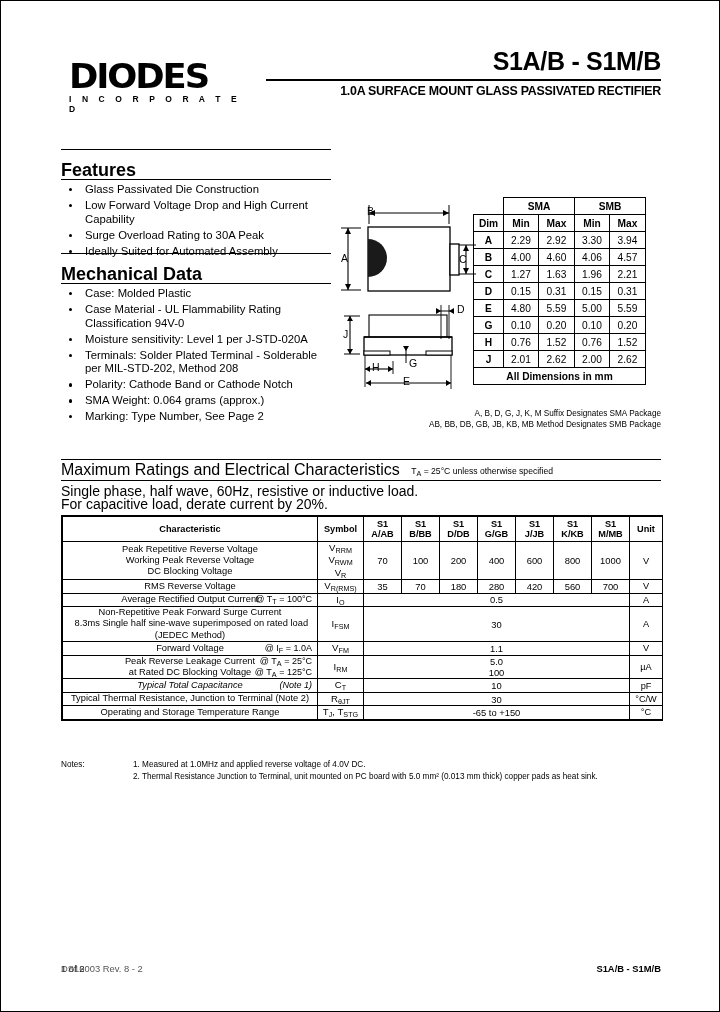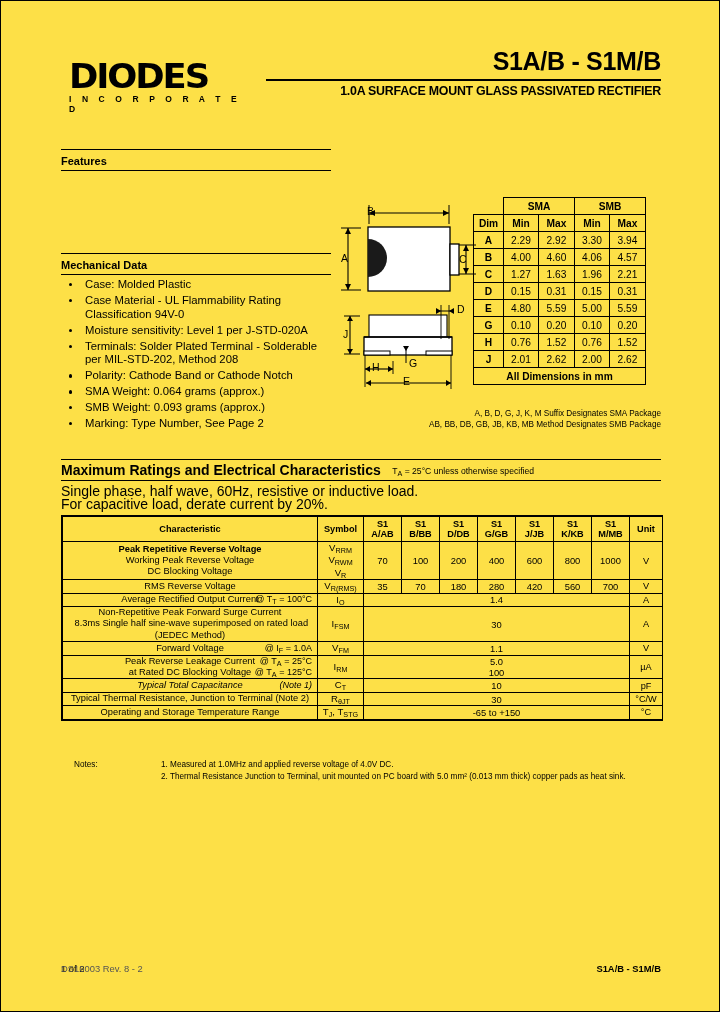--- a/index.html
+++ b/index.html
@@ -1,18 +1,18 @@
 <!DOCTYPE html>
 <html><head>
 <meta charset="utf-8">
 <style>
   html,body{margin:0;padding:0;background:#9a9a9a;}
   body{font-family:"Liberation Sans",sans-serif;}
   .page{
-    position:relative;width:720px;height:1012px;background:#fde047;
+    position:relative;width:720px;height:1012px;background:#ffffff;
     margin:0 auto;overflow:hidden;color:#000;
     border:1px solid #000;box-sizing:border-box;
   }
   
   .hdr{position:absolute;left:60px;top:46px;width:600px;height:72px;}
   .logo{position:absolute;left:8px;top:12px;width:180px;}
   .logo-word{
     font-family:"DejaVu Sans",sans-serif;font-weight:bold;font-size:34px;
     letter-spacing:-2px;line-height:34px;color:#000;
     transform:scaleX(1.04);transform-origin:left center;
@@ -26,23 +26,23 @@
     text-align:right;font-weight:bold;font-size:25px;line-height:28px;
     letter-spacing:-0.3px;
   }
   .hdr-rule{border-top:2.5px solid #000;margin:4px 0 3px 0;}
   .hdr-sub{
     text-align:right;font-weight:bold;font-size:12.4px;letter-spacing:-0.25px;
   }
   
   .sec{position:absolute;}
   .sec-head{
-    font-weight:bold;font-size:11px;line-height:15px;padding-bottom:1px;
+    font-weight:bold;font-size:18px;line-height:15px;padding-bottom:1px;
     border-top:1.6px solid #000;border-bottom:1.6px solid #000;
-    padding-top:4px;
+    padding-top:13px;
   }
   
   ul.bul{list-style:none;margin:3px 0 0 0;padding:0;}
   ul.bul li{
     position:relative;padding-left:24px;font-size:11.3px;line-height:13.6px;
     margin-bottom:2.4px;
   }
   ul.bul li:before{
     content:"";position:absolute;left:8px;top:5px;width:3.4px;height:3.4px;
     background:#000;border-radius:50%;
@@ -61,38 +61,38 @@
   table.dim .allin{font-weight:bold;font-size:10.2px;}
   
   .pkg-note{
     position:absolute;font-size:8.2px;line-height:10.5px;text-align:right;
   }
   
   .mr-head{
     border-top:1.6px solid #000;border-bottom:1.6px solid #000;
     padding:1px 0;
   }
-  .mr-title{font-weight:bold;font-size:14px;display:inline-block;}
+  .mr-title{font-weight:normal;font-size:16px;display:inline-block;}
   .mr-cond{font-size:8.6px;display:inline-block;padding-left:7px;position:relative;top:-1px;}
   .mr-lines{font-size:14px;line-height:12.5px;margin-top:4px;}
   
   table.mt{
     border-collapse:collapse;width:600px;table-layout:fixed;
     font-size:9px;
   }
   table.mt td{border:1px solid #000;padding:0;text-align:center;}
   table.mt th{border:1px solid #000;font-size:9.2px;font-weight:bold;padding:2px 0;}
   .ch-cell{text-align:left;padding:2px 4px 2px 6px;line-height:11.4px;font-size:9.3px;position:relative;}
   .ch-cond{position:absolute;right:5px;font-size:9px;}
   .sym{font-size:9.6px;line-height:11.4px;}
   sub{font-size:7.2px;vertical-align:baseline;position:relative;top:2px;}
   .valnum{font-size:9.4px;}
   
   .notes{position:absolute;font-size:8.2px;line-height:12px;}
-  .notes .lbl{position:absolute;left:13px;top:0;}
+  .notes .lbl{position:absolute;left:0;top:0;}
   .notes ol{margin:0;padding:0;list-style:none;}
   .notes li{padding-left:0;}
   
   .footer{position:absolute;left:60px;top:962px;width:600px;font-size:9.4px;}
   .footer .fl{position:absolute;left:0;top:0;color:#555;}
   .footer .fc{position:absolute;left:0;width:600px;text-align:left;top:0;}
   .footer .fr{position:absolute;right:0;top:0;font-weight:bold;}
   
   .draw{position:absolute;left:330px;top:190px;width:150px;height:205px;}
   .dimlab{position:absolute;font-size:10.5px;font-family:"Liberation Sans",sans-serif;}
@@ -109,32 +109,37 @@
     </div>
     <div class="hdr-right">
       <div class="part-title">S1A/B - S1M/B</div>
       <div class="hdr-rule"></div>
       <div class="hdr-sub">1.0A SURFACE MOUNT GLASS PASSIVATED RECTIFIER</div>
     </div>
   </div>
 
   <div class="sec" style="left:60px;top:148px;width:270px;">
     <div class="sec-head">Features</div>
+    <ul class="bul" id="features-list">
+        <li>Glass Passivated Die Construction</li>
+        <li>Low Forward Voltage Drop and High Current Capability</li>
+        <li>Surge Overload Rating to 30A Peak</li>
+        <li>Ideally Suited for Automated Assembly</li>
+      </ul>
   </div>
 
   <div class="sec" style="left:60px;top:252px;width:270px;">
     <div class="sec-head">Mechanical Data</div>
     <ul class="bul" id="mech-list">
         <li>Case: Molded Plastic</li>
         <li>Case Material - UL Flammability Rating Classification 94V-0</li>
         <li>Moisture sensitivity:  Level 1 per J-STD-020A</li>
         <li>Terminals: Solder Plated Terminal - Solderable per MIL-STD-202, Method 208</li>
         <li>Polarity: Cathode Band or Cathode Notch</li>
         <li>SMA Weight: 0.064 grams (approx.)</li>
-        <li>SMB Weight: 0.093 grams (approx.)</li>
         <li>Marking: Type Number, See Page 2</li>
       </ul>
   </div>
 
   <div class="draw">
     <svg width="150" height="205" viewBox="0 0 150 205">
 
       <rect x="37" y="36" width="82" height="64" fill="#fff" stroke="#000" stroke-width="1.3"></rect>
 
       <path d="M37,48 A14,14 0 0 1 37,86 Z" fill="#1a1a1a"></path>
@@ -331,21 +336,21 @@
             <th>S1<br>G/GB</th>
             <th>S1<br>J/JB</th>
             <th>S1<br>K/KB</th>
             <th>S1<br>M/MB</th>
             <th>Unit</th>
           </tr>
       </thead>
       <tbody id="mt-body">
           <tr>
             <td class="ch-cell">
-              <div style="position:relative;font-weight:bold;">Peak&nbsp;Repetitive&nbsp;Reverse&nbsp;Voltage</div>
+              <div style="position:relative;">Peak&nbsp;Repetitive&nbsp;Reverse&nbsp;Voltage</div>
               <div style="position:relative;">Working&nbsp;Peak&nbsp;Reverse&nbsp;Voltage</div>
               <div style="position:relative;">DC&nbsp;Blocking&nbsp;Voltage</div>
             </td>
             <td class="sym">
               <div>V<sub>RRM</sub></div>
               <div>V<sub>RWM</sub></div>
               <div>V<sub>R</sub></div>
             </td>
             <td class="valnum">70</td>
             <td class="valnum">100</td>
@@ -373,21 +378,21 @@
             <td style="font-size: 9.2px;">V</td>
           </tr>
           <tr>
             <td class="ch-cell">
               <div style="position:relative;">Average&nbsp;Rectified&nbsp;Output&nbsp;Current<span class="ch-cond">@ T<sub>T</sub> = 100°C</span></div>
             </td>
             <td class="sym">
               <div>I<sub>O</sub></div>
             </td>
             <td class="valnum" colspan="7">
-              <div>1.4</div>
+              <div>0.5</div>
             </td>
             <td style="font-size: 9.2px;">A</td>
           </tr>
           <tr>
             <td class="ch-cell">
               <div style="position:relative;">Non-Repetitive&nbsp;Peak&nbsp;Forward&nbsp;Surge&nbsp;Current</div>
               <div style="position:relative;">&nbsp;8.3ms&nbsp;Single&nbsp;half&nbsp;sine-wave&nbsp;superimposed&nbsp;on&nbsp;rated&nbsp;load</div>
               <div style="position:relative;">(JEDEC&nbsp;Method)</div>
             </td>
             <td class="sym">
@@ -459,21 +464,21 @@
               <div>-65 to +150</div>
             </td>
             <td style="font-size: 9.2px;">°C</td>
           </tr>
         </tbody>
     </table>
   </div>
 
   <div class="notes" style="left:60px;top:758px;width:600px;">
     <span class="lbl">Notes:</span>
-    <ol id="notes-list" style="margin-left:100px;">
+    <ol id="notes-list" style="margin-left:72px;">
         <li>1. Measured at 1.0MHz and applied reverse voltage of 4.0V DC.</li>
         <li>2. Thermal Resistance Junction to Terminal, unit mounted on PC board with 5.0 mm² (0.013 mm thick) copper pads as heat sink.</li>
       </ol>
   </div>
 
   <div class="footer">
     <span class="fc">1 of 2</span>
     <span class="fl">DS16003 Rev. 8 - 2</span>
     <span class="fr">S1A/B - S1M/B</span>
   </div>

